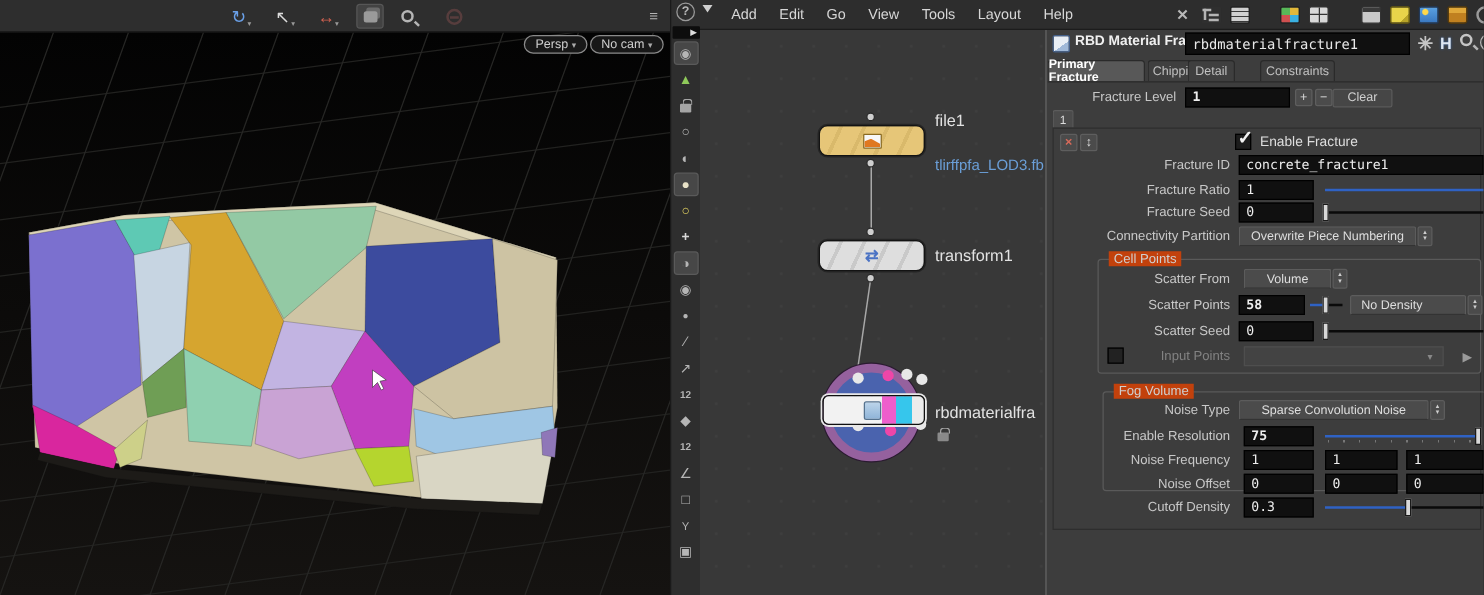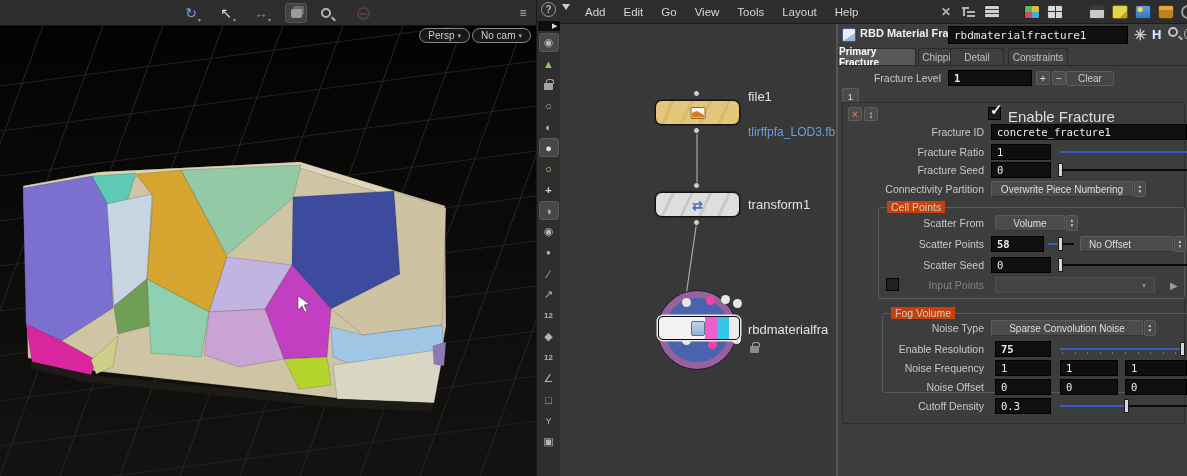--- a/index.html
+++ b/index.html
@@ -306,40 +306,40 @@
     <div class="abs pname">rbdmaterialfracture1</div>
     <div class="abs gearicon" style="left:296px;top:2px">✳</div>
     <div class="abs hicon" style="left:314px;top:3px">H</div>
     <div class="abs" style="left:330px;top:3px">
         <span class="magicon" style="display:block;border-color:#c5c5c5"></span>
       </div>
     <div class="abs infoicon" style="left:346px;top:3px">i</div>
 
     <div class="ptab active" style="left:0;width:78px">Primary Fracture</div>
     <div class="ptab" style="left:80px;width:48px">Chipping</div>
-    <div class="ptab" style="left:112px;width:54px">Detail</div>
+    <div class="ptab" style="left:112px;width:38px">Detail</div>
     <div class="ptab" style="left:170px;width:60px">Constraints</div>
     <div class="abs tabline"></div>
 
     <div class="lbl" style="left:0;top:46px;width:107px">Fracture Level</div>
     <div class="fld b" style="left:110px;top:46px;width:84px">1</div>
     <div class="sqbtn" style="left:198px;top:47px">+</div>
     <div class="sqbtn" style="left:214px;top:47px">−</div>
     <div class="pushbtn" style="left:228px;top:47px;width:48px">Clear</div>
 
     <div class="mptab" style="left:4px;top:64px">1</div>
     <div class="mpblock" style="left:4px;top:78px;width:343px;height:322px"></div>
 
     <div class="sqbtn red" style="left:10px;top:83px">×</div>
     <div class="sqbtn" style="left:26px;top:83px">↕</div>
 
     <div class="chk" style="left:150px;top:83px">
         <span class="ck">✓</span>
       </div>
-    <div class="abs" style="left:170px;top:84px;font-size:15px;color:#dedede">Enable Fracture</div>
+    <div class="abs" style="left:170px;top:84px;font-size:11px;color:#dedede">Enable Fracture</div>
 
     <div class="lbl" style="left:0;top:100px;width:150px">Fracture ID</div>
     <div class="fld" style="left:153px;top:100px;width:196px">concrete_fracture1</div>
 
     <div class="lbl" style="left:0;top:120px;width:150px">Fracture Ratio</div>
     <div class="fld" style="left:153px;top:120px;width:60px">1</div>
     <div class="abs" style="left:218px;top:120px;width:131px;height:16px">
         <div class="track blue" style="left:4px;width:127px"></div>
       </div>
 
@@ -367,21 +367,21 @@
         <span>▾</span>
       </div>
 
     <div class="lbl" style="left:40px;top:212px;width:110px">Scatter Points</div>
     <div class="fld b" style="left:153px;top:212px;width:53px">58</div>
     <div class="abs" style="left:208px;top:212px;width:30px;height:16px">
         <div class="track blue" style="left:2px;width:12px"></div>
         <div class="track" style="left:16px;width:12px"></div>
         <div class="handle" style="left:12px"></div>
       </div>
-    <div class="ddn" style="left:242px;top:212px;width:93px;justify-content:flex-start;padding-left:8px">No Offset</div>
+    <div class="ddn" style="left:242px;top:212px;width:93px;justify-content:flex-start;padding-left:8px">No Density</div>
     <div class="spin" style="left:336px;top:212px">
         <span>▴</span>
         <span>▾</span>
       </div>
 
     <div class="lbl" style="left:40px;top:233px;width:110px">Scatter Seed</div>
     <div class="fld" style="left:153px;top:233px;width:60px">0</div>
     <div class="abs" style="left:218px;top:233px;width:131px;height:16px">
         <div class="track" style="left:4px;width:127px"></div>
         <div class="handle" style="left:2px"></div>

